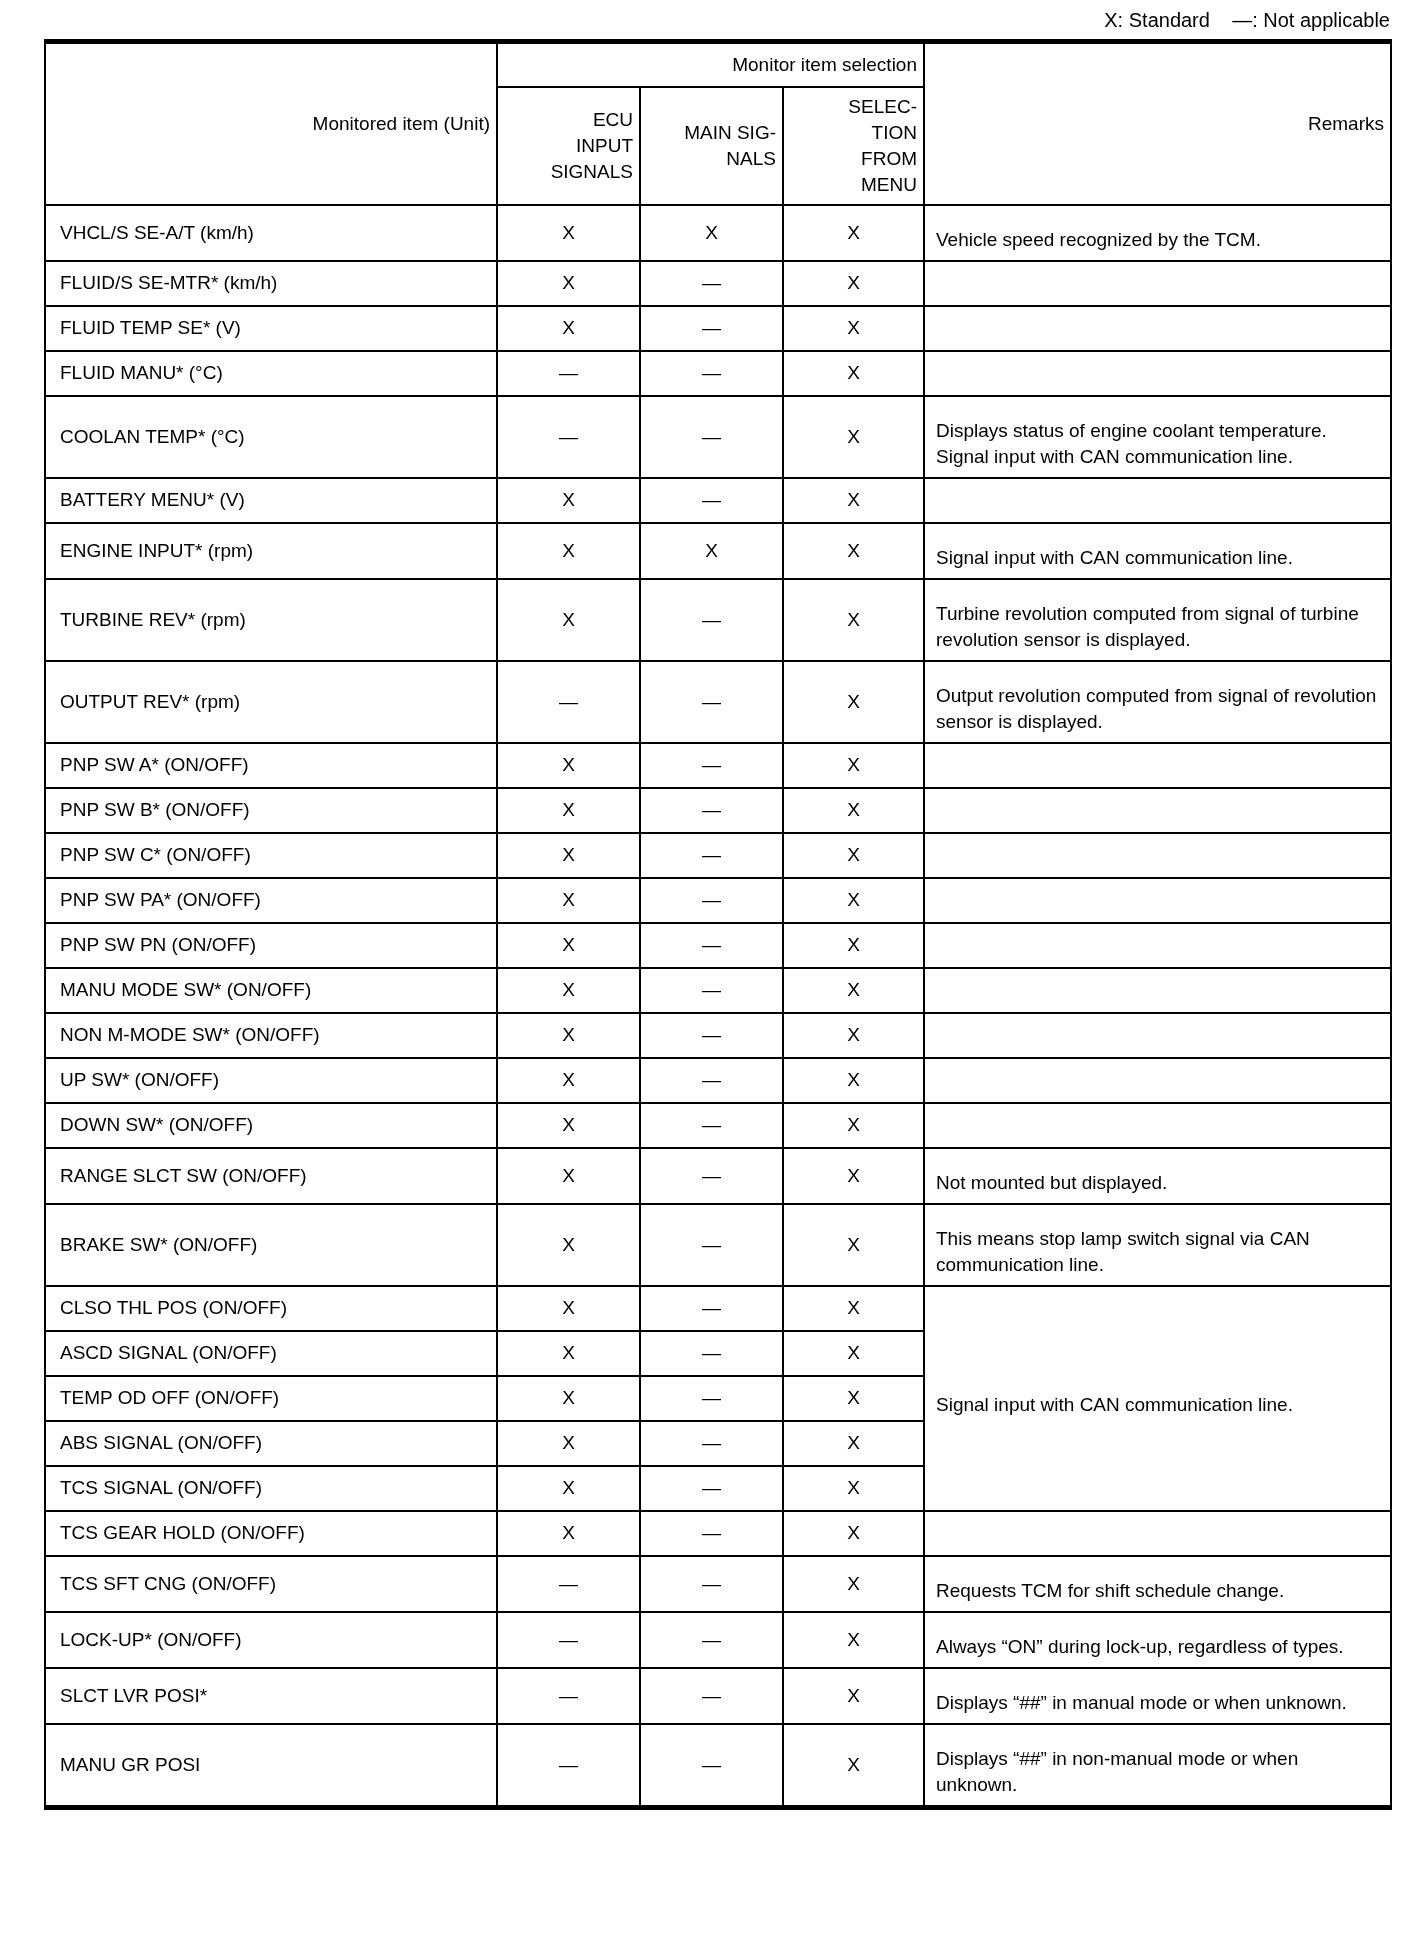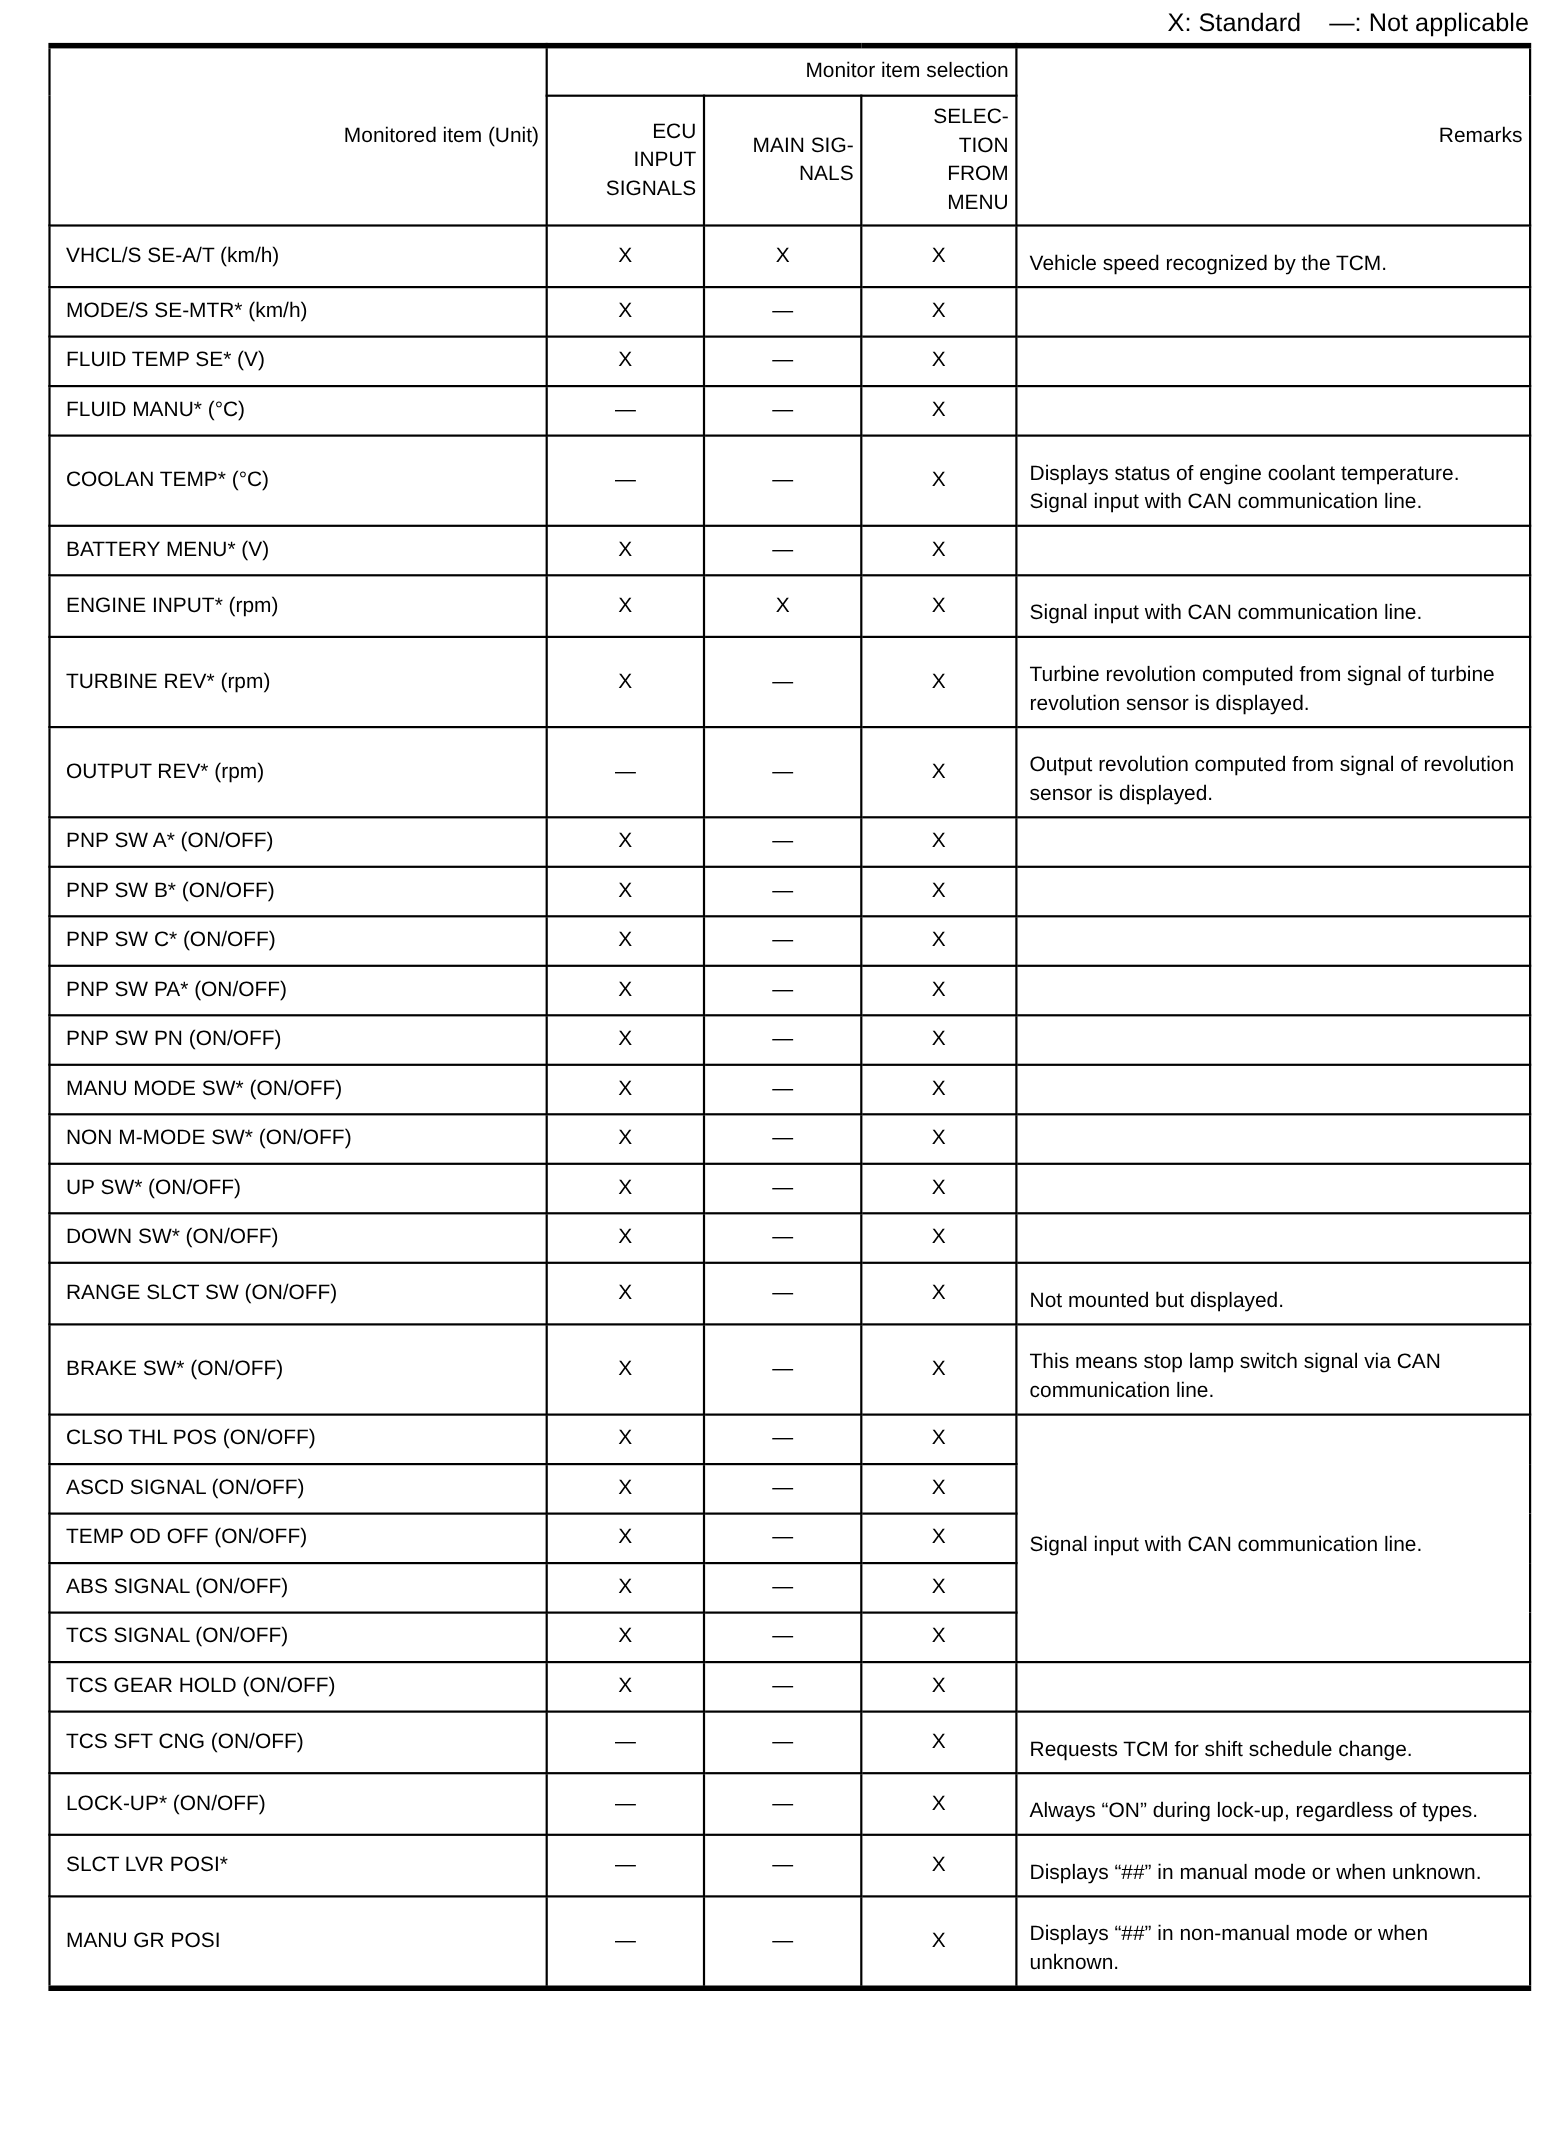--- a/index.html
+++ b/index.html
@@ -11,21 +11,21 @@
   body {
     width: 1408px;
     min-height: 1936px;
   }
   .page {
     padding: 8px 18px 12px 44px;
   }
   .legend {
     width: 1346px;
     text-align: right;
-    font-size: 23px;
+    font-size: 20px;
     line-height: 24px;
     padding-bottom: 7px;
     white-space: pre;
   }
   table.data-table {
     width: 1346px;
     border-collapse: collapse;
     table-layout: fixed;
     border-top: 5px solid #000;
     border-bottom: 5px solid #000;
@@ -96,21 +96,21 @@
     </thead>
     <tbody id="table-body">
         <tr>
           <td class="item">VHCL/S SE-A/T (km/h)</td>
           <td class="mark">X</td>
           <td class="mark">X</td>
           <td class="mark">X</td>
           <td class="remark">Vehicle speed recognized by the TCM.</td>
         </tr>
         <tr>
-          <td class="item">MODE/S SE-MTR* (km/h)</td>
+          <td class="item">FLUID/S SE-MTR* (km/h)</td>
           <td class="mark">X</td>
           <td class="mark">—</td>
           <td class="mark">X</td>
           <td class="remark"></td>
         </tr>
         <tr>
           <td class="item">FLUID TEMP SE* (V)</td>
           <td class="mark">X</td>
           <td class="mark">—</td>
           <td class="mark">X</td>

